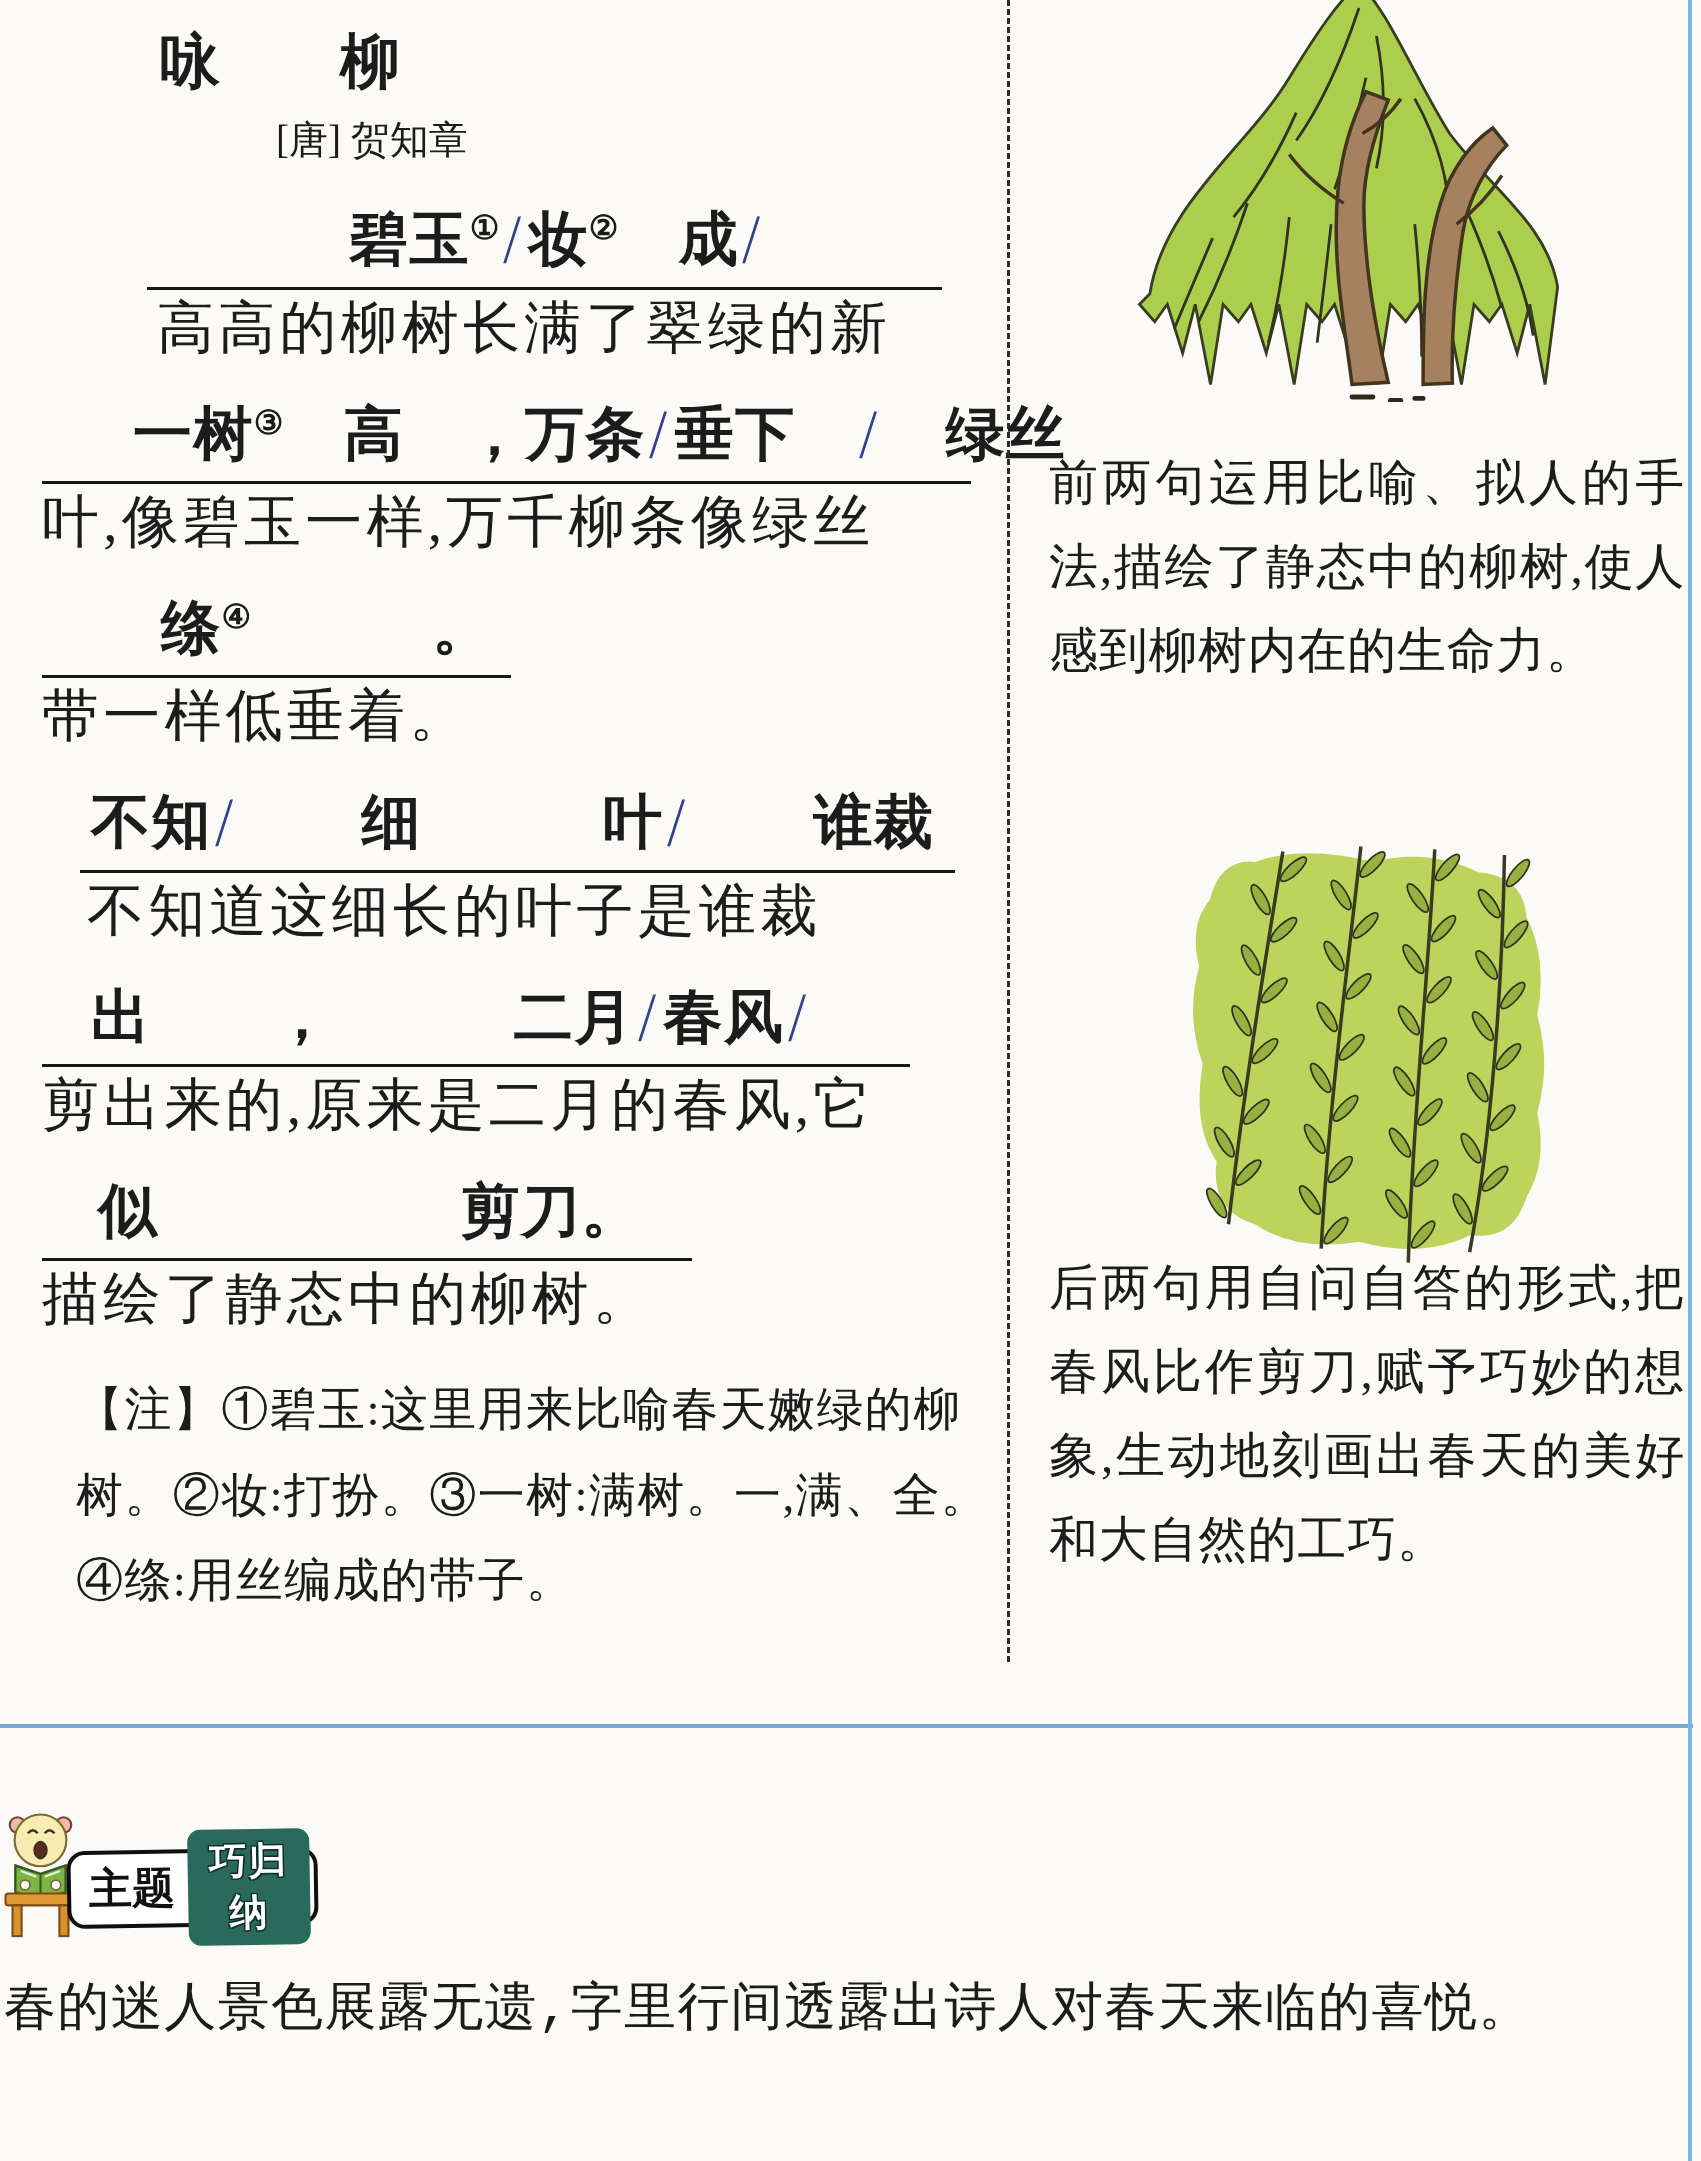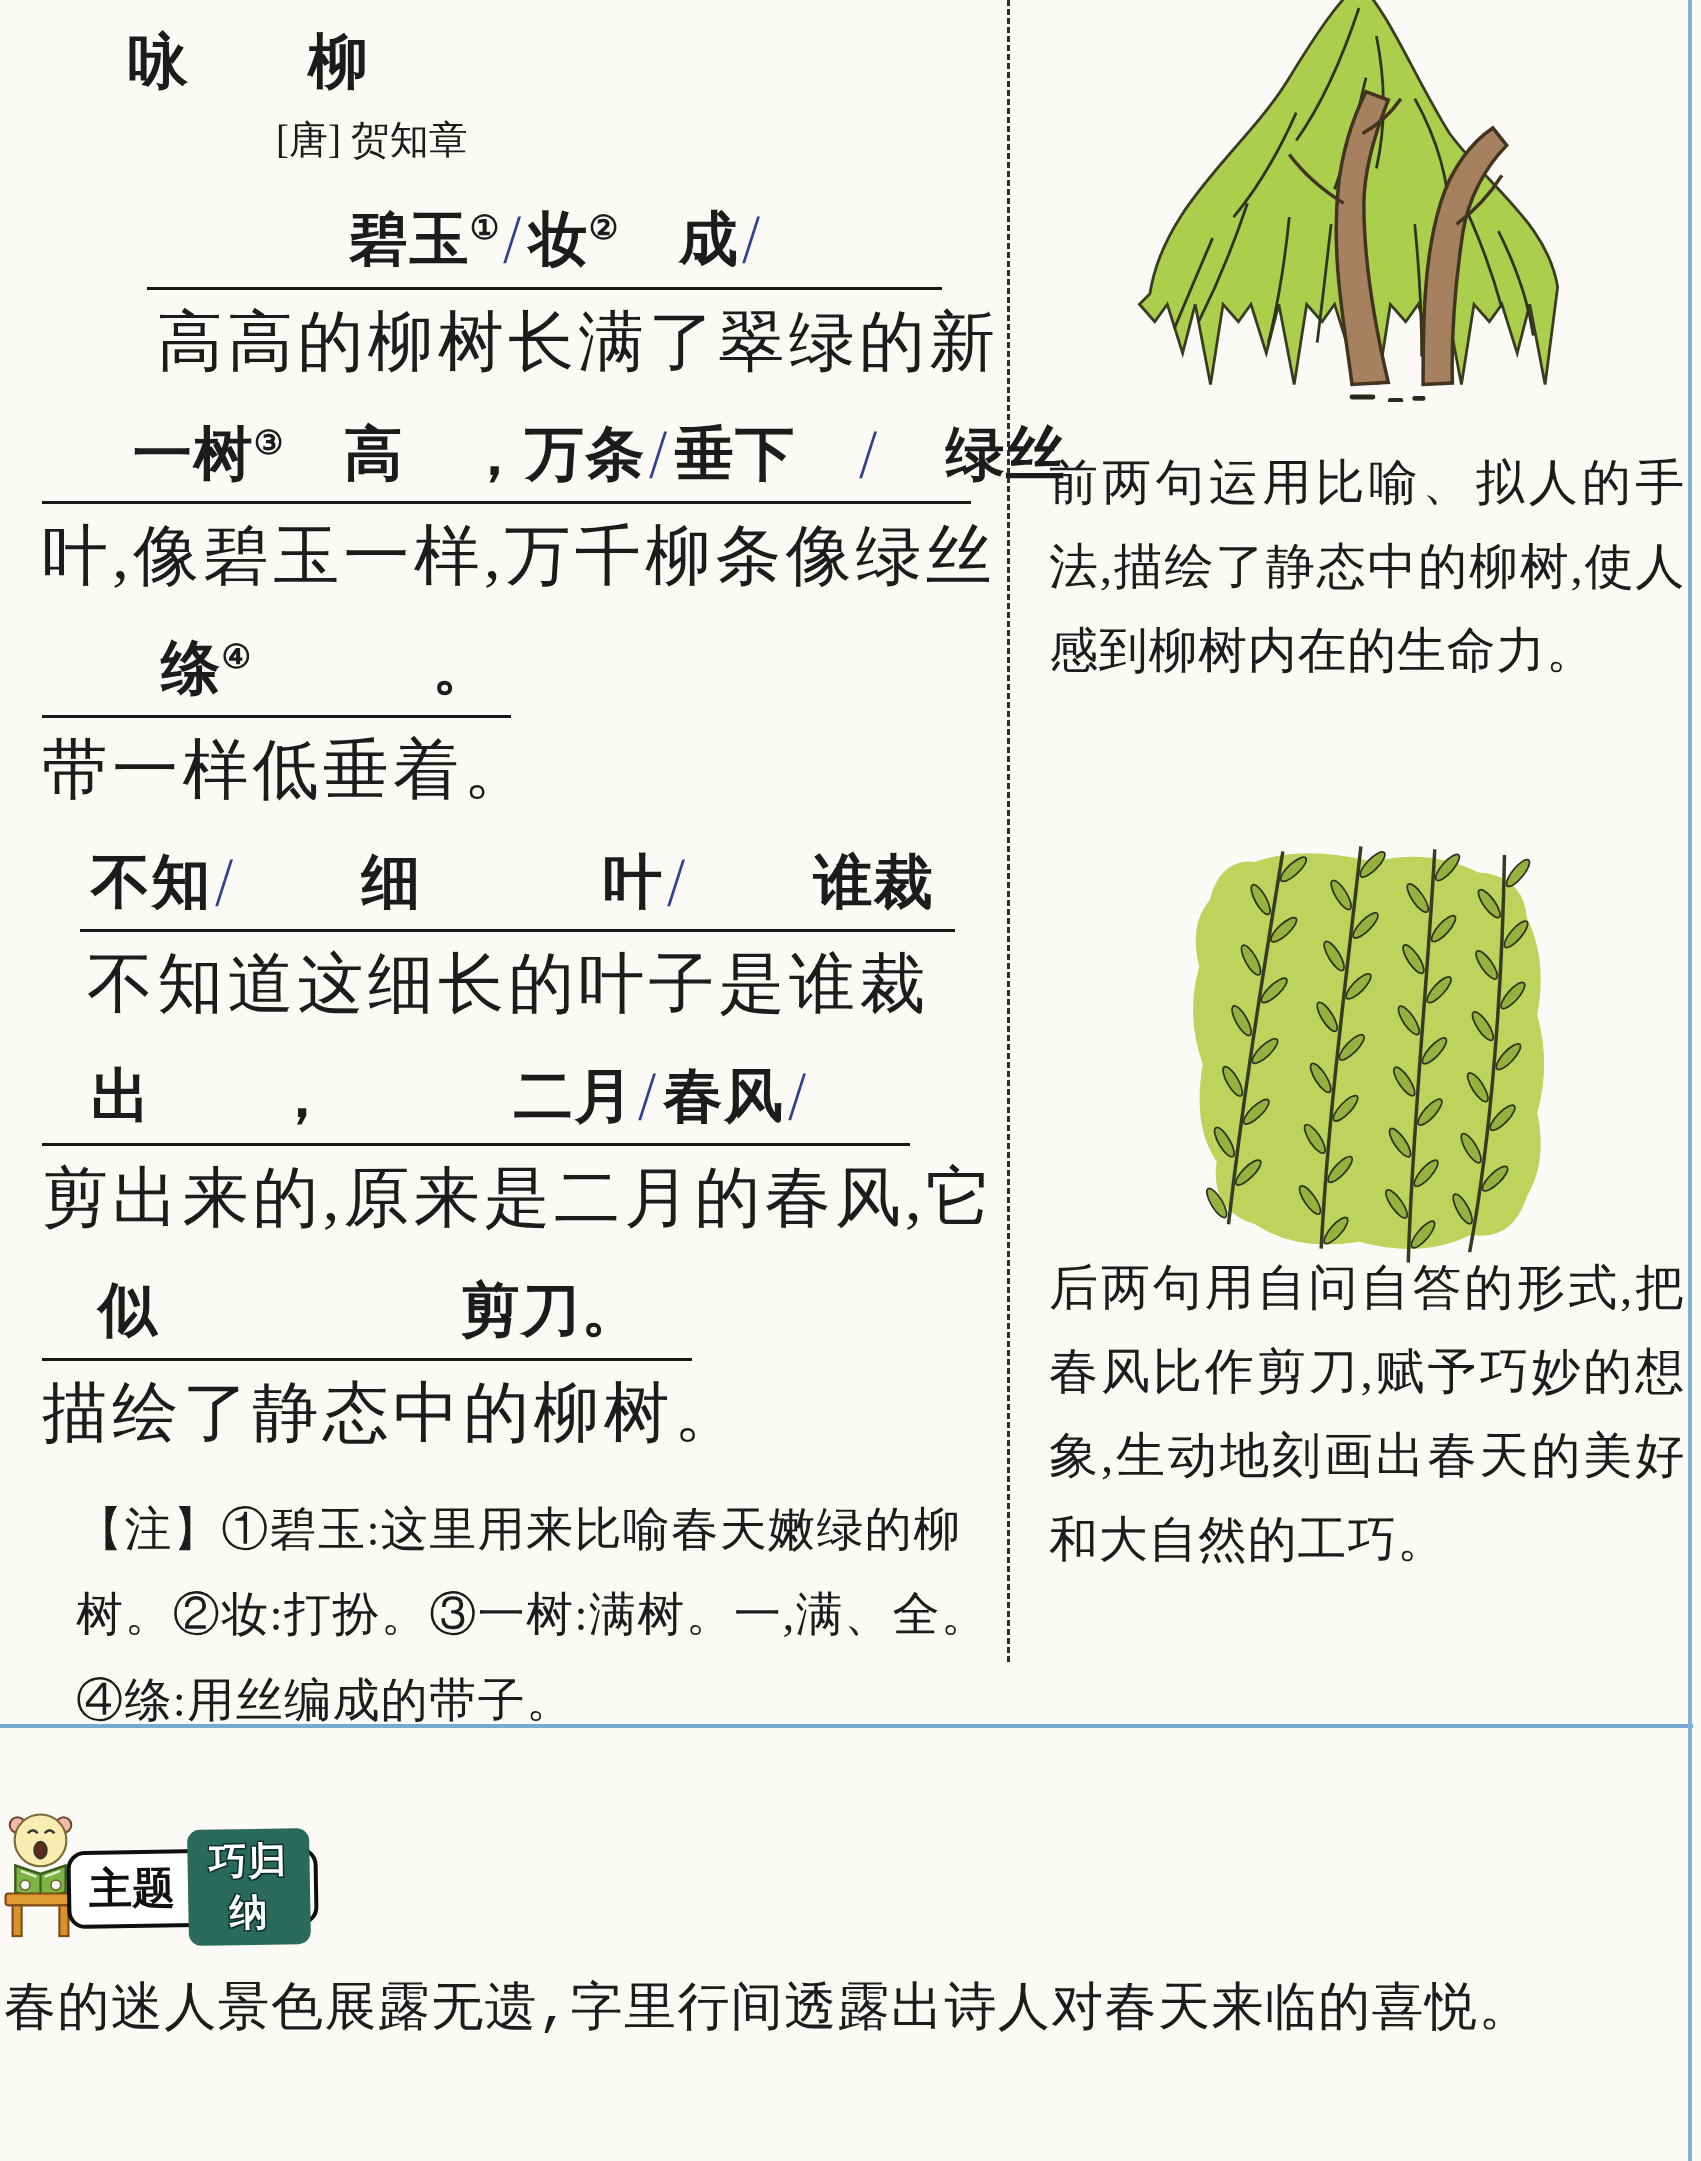--- a/index.html
+++ b/index.html
@@ -12,29 +12,29 @@
   *{box-sizing:border-box;}
   html,body{margin:0;padding:0;}
   body{
     width:1701px;height:2161px;position:relative;overflow:hidden;
     background:var(--paper);color:var(--ink);
     font-family:"Liberation Serif","DejaVu Serif",serif;
   }
 
   
   .left-col{position:absolute;left:42px;top:25px;width:943px;}
-  .poem-title{font-size:60px;font-weight:bold;margin-left:86px;line-height:1.25;white-space:pre;}
+  .poem-title{font-size:60px;font-weight:bold;margin-left:118px;line-height:1.25;white-space:pre;}
   .poem-author{font-size:39px;margin-left:234px;margin-top:16.7px;line-height:1.2;}
   .poem-lines{margin-top:38px;}
   .poem-line{margin-bottom:31px;}
   .verse{font-size:59px;font-weight:bold;line-height:1.3;white-space:pre;letter-spacing:1.4px;}
   .verse .sup{font-size:0.56em;vertical-align:0.62em;letter-spacing:0;}
   .verse .slash{color:var(--slash);font-weight:400;display:inline-block;transform:scaleY(1.2) rotate(2deg);margin:0 7px 0 4.2px;}
   .underline{border-top:3.5px solid #181818;height:0;margin-top:8.4px;}
-  .translation{font-size:66px;line-height:1.32;margin-top:8px;white-space:pre;letter-spacing:4.2px;font-weight:500;}
+  .translation{font-size:57px;line-height:1.32;margin-top:0;white-space:pre;letter-spacing:4.2px;font-weight:500;}
 
   .poem-line:nth-child(1) .verse{padding-left:307px;}
   .poem-line:nth-child(1) .underline{margin-left:105px;width:795px;}
   .poem-line:nth-child(1) .translation{padding-left:115px;}
   .poem-line:nth-child(2) .verse{padding-left:91px;}
   .poem-line:nth-child(2) .underline{margin-left:0;width:929px;}
   .poem-line:nth-child(3) .verse{padding-left:119px;}
   .poem-line:nth-child(3) .underline{margin-left:0;width:469px;}
   .poem-line:nth-child(4) .verse{padding-left:49px;}
   .poem-line:nth-child(4) .underline{margin-left:38px;width:875px;}

